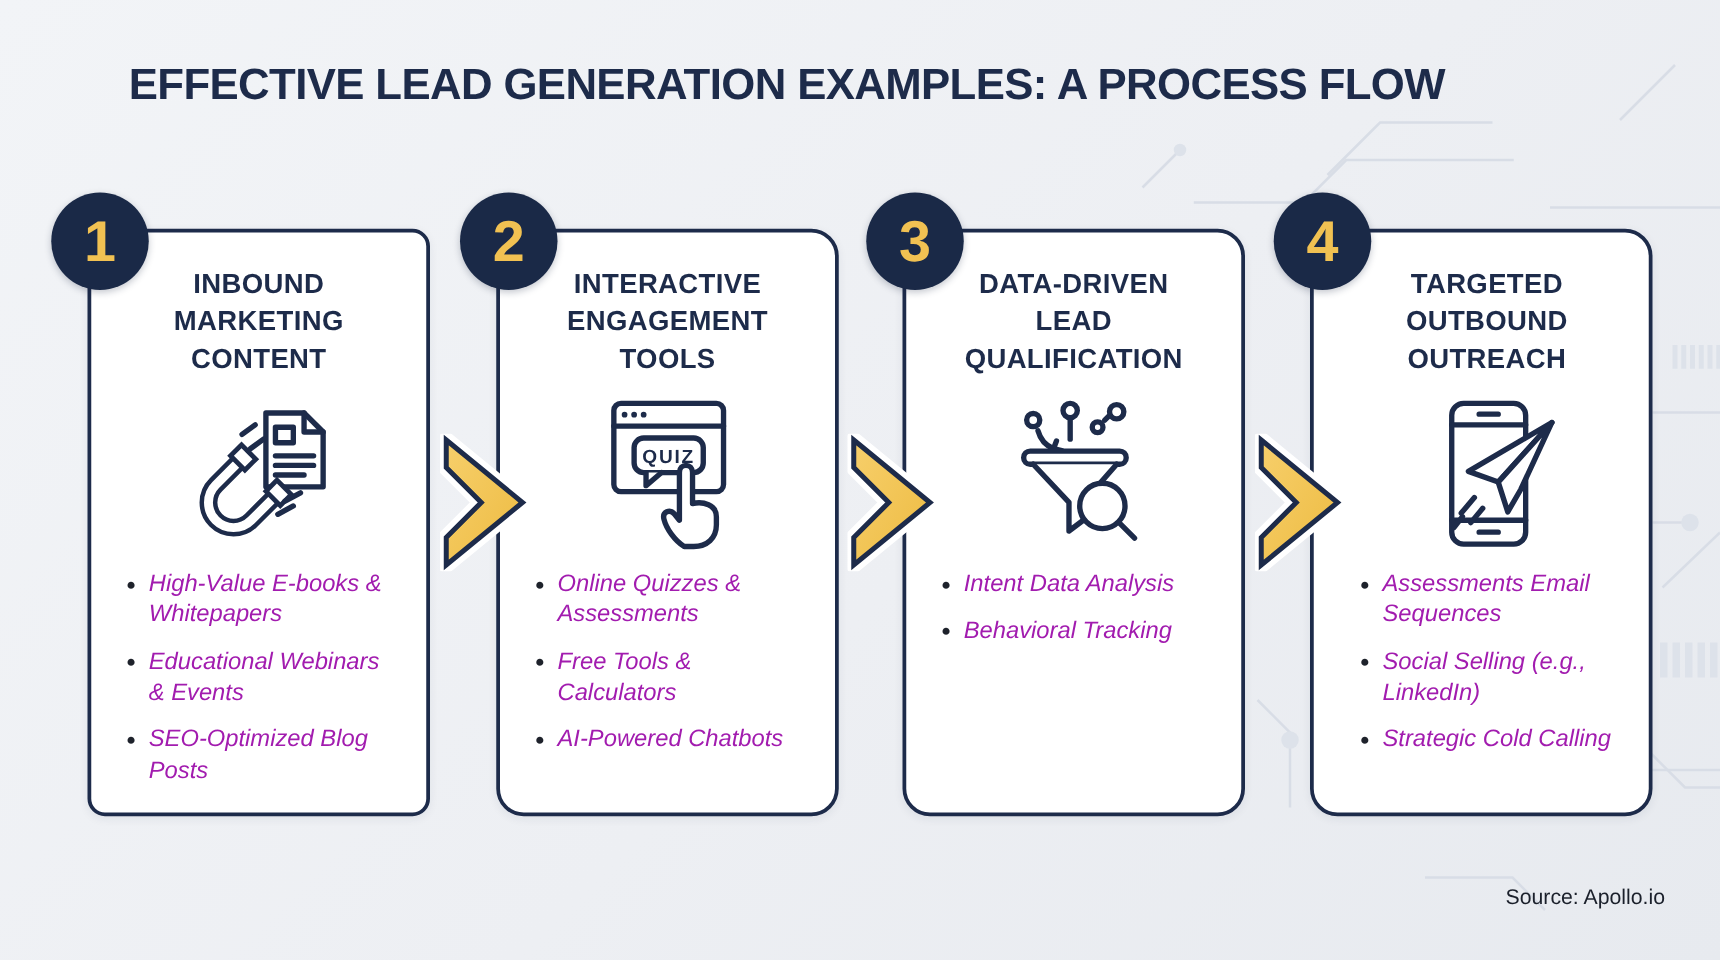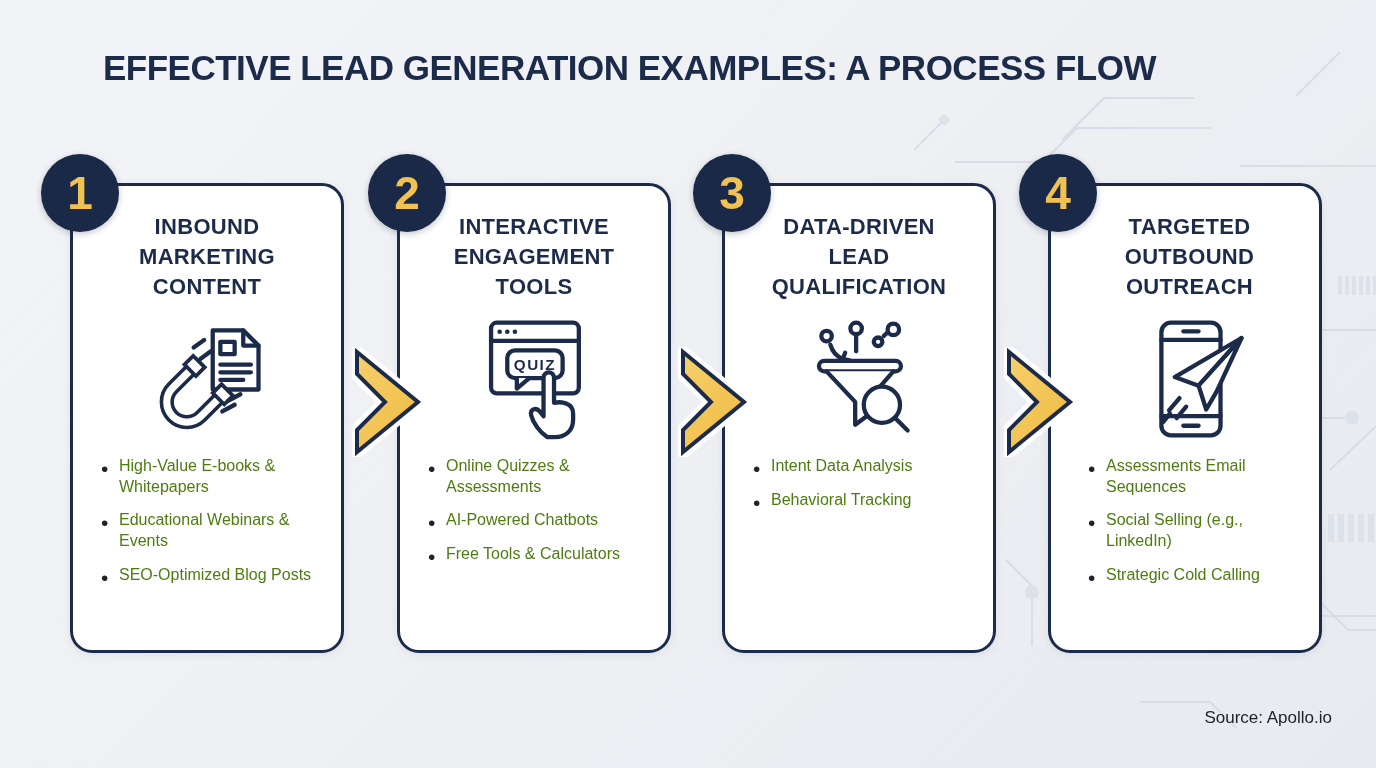--- a/index.html
+++ b/index.html
@@ -14,31 +14,31 @@
     font-size:35px; font-weight:800; letter-spacing:-0.5px;
     color:#1d2b4a; white-space:nowrap;margin-left:39px;
   }
   .step-card {
     position:absolute; top:183px; width:274px; height:470px; z-index:2;
     background:#ffffff; border:3px solid #1d2b4a; border-radius:22px;
     box-shadow:0 2px 8px rgba(29,43,74,0.07);
     display:flex; flex-direction:column; align-items:center;
     padding:26px 26px 0 26px;
   }
-  .card-1 { left:70px; } .card-2 { left:397px; }
+  .card-1 { left:70px;border-radius:14px; } .card-2 { left:397px; }
   .card-3 { left:722px; } .card-4 { left:1048px;padding-left:35px; }
   .step-title {
     text-align:center; font-size:22px; font-weight:800; letter-spacing:0.3px;
     line-height:1.36; color:#1d2b4a; max-width:226px;
   }
   .icon-box { height:130px; margin-top:12px; display:flex; align-items:center; justify-content:flex-start; }
   .bullets { list-style:none; width:100%; margin-top:12px; }
   .bullets li {
     position:relative; padding-left:20px; margin-bottom:13px;
-    font-size:16px; line-height:1.3; color:#4d7c0f;
+    font-size:19px; line-height:1.3; color:#a21caf;font-style:italic;
   }
   .bullets li::before {
     content:"\2022"; position:absolute; left:2px; top:-1px;
     font-size:21px; color:#1e222b;
   }
   .num-badge {
     position:absolute; top:154px; width:78px; height:78px; z-index:4;
     background:#1a2947; border-radius:50%;
     display:flex; align-items:center; justify-content:center;
     color:#f1c152; font-size:46px; font-weight:800;
@@ -138,22 +138,22 @@
       <circle cx="42" cy="15.5" r="2.4" fill="#1d2b4a"></circle>
       <circle cx="50" cy="15.5" r="2.4" fill="#1d2b4a"></circle>
       <rect class="ic ic-fill" x="42" y="35" width="58" height="29" rx="8"></rect>
       <path class="ic ic-fill" d="M52,64 v11 l13,-11"></path>
       <text x="71" y="56" text-anchor="middle" font-size="16" font-weight="bold" letter-spacing="1.5" fill="#1d2b4a" font-family="Liberation Sans, sans-serif">QUIZ</text>
       <path class="ic ic-fill" d="M84,126 c-8,-5 -15,-15 -17,-23 c-1.5,-6 5,-9 9,-4 l4,5 V64 c0,-8 11,-8 11,0 v26 c9,-2 20,1 20,11 v7 c0,11 -8,18 -19,18 z"></path>
     </svg>
   </div>
   <ul class="bullets">
     <li>Online Quizzes &amp; Assessments</li>
+    <li>Free Tools &amp; Calculators</li>
     <li>AI-Powered Chatbots</li>
-    <li>Free Tools &amp; Calculators</li>
   </ul>
 </div>
 
 <div class="step-card card-3">
   <div class="step-title">DATA-DRIVEN LEAD QUALIFICATION</div>
   <div class="icon-box">
     <svg width="134" height="124" viewBox="0 0 140 130">
       <circle class="ic" cx="36" cy="20" r="5.5"></circle>
       <path class="ic" d="M40,29 q3,11 13,15" stroke-width="4"></path>
       <path class="ic" d="M53,44 l7,1.5 M53,44 l2.5,-6.5" stroke-width="4"></path>

